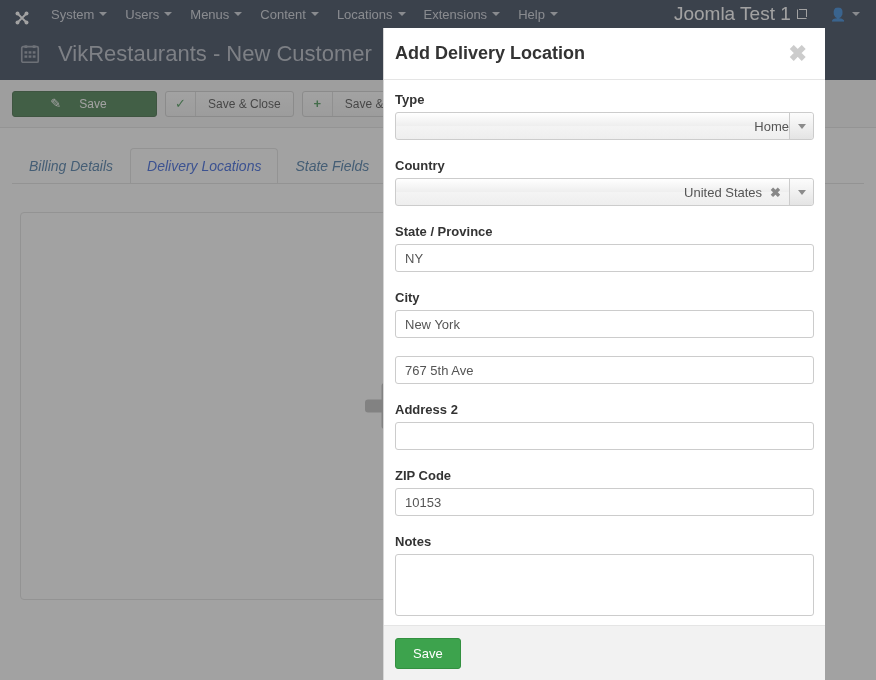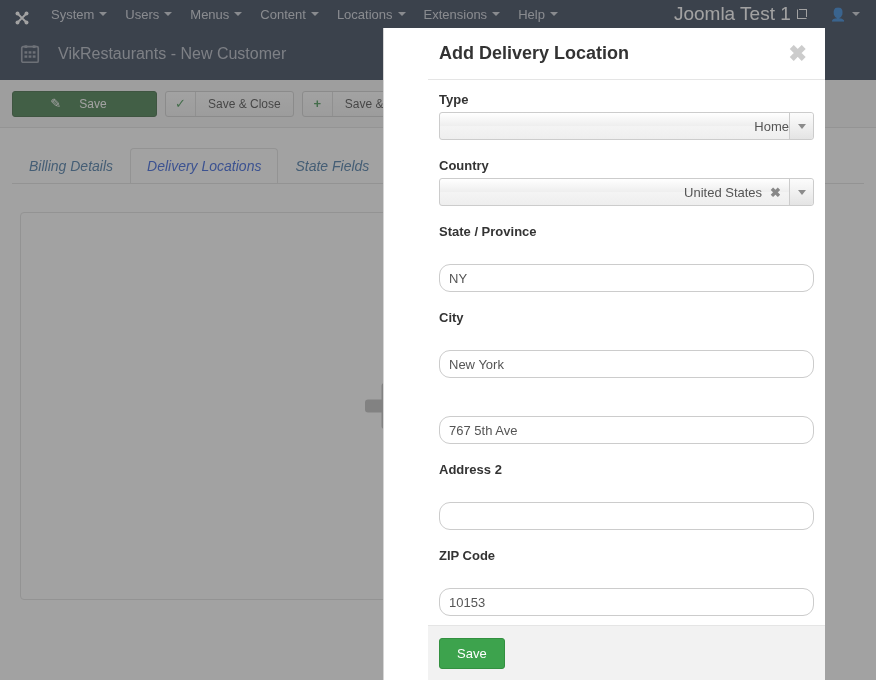--- a/index.html
+++ b/index.html
@@ -90,21 +90,21 @@
     display: flex; align-items: center;
     padding-left: 18px;
   }
   .cal-icon {
     width: 24px; height: 24px;
     margin-right: 16px;
     display: flex; align-items: center; justify-content: center;
   }
   #page-title {
     color: #aeb4bf;
-    font-size: 16px;
+    font-size: 22px;
     font-weight: normal;
     white-space: nowrap;
   }
 
   
   #toolbar {
     position: absolute; top: 80px; left: 0;
     width: 876px; height: 48px;
     background: #f5f5f5;
     border-bottom: 1px solid #e0e0e0;
@@ -208,21 +208,20 @@
   }
 
   
   #modal {
     position: absolute;
     top: 28px; left: 383px;
     width: 442px; height: 652px;
     background: #ffffff;
     display: flex; flex-direction: column;
     border-left: 1px solid #d5d5d5;
-    padding-left: 44px;
   }
   #modal-header {
     height: 52px;
     display: flex; align-items: center;
     padding: 0 12px 0 11px;
     border-bottom: 1px solid #e5e5e5;
     flex: 0 0 auto;
   }
   #modal-title {
     font-size: 18px; font-weight: bold; color: #333333;
@@ -243,28 +242,27 @@
   .field:last-child { margin-bottom: 0; }
   .field-label {
     display: block;
     font-size: 13px; font-weight: bold;
     color: #333333;
     margin-bottom: 5px;
   }
   .text-input {
     width: 100%; height: 28px;
     border: 1px solid #cccccc;
-    border-radius: 11px;
+    border-radius: 3px;
     padding: 0 9px;
     font-size: 13px;
     color: #555555;
     font-family: "Liberation Sans", sans-serif;
     background: #ffffff;
     outline: none;
-    margin-top: 20px;
   }
   textarea.text-input {
     height: 62px;
     padding: 6px 9px;
     resize: none;
     line-height: 16px;
   }
   
   .select2 {
     position: relative;

